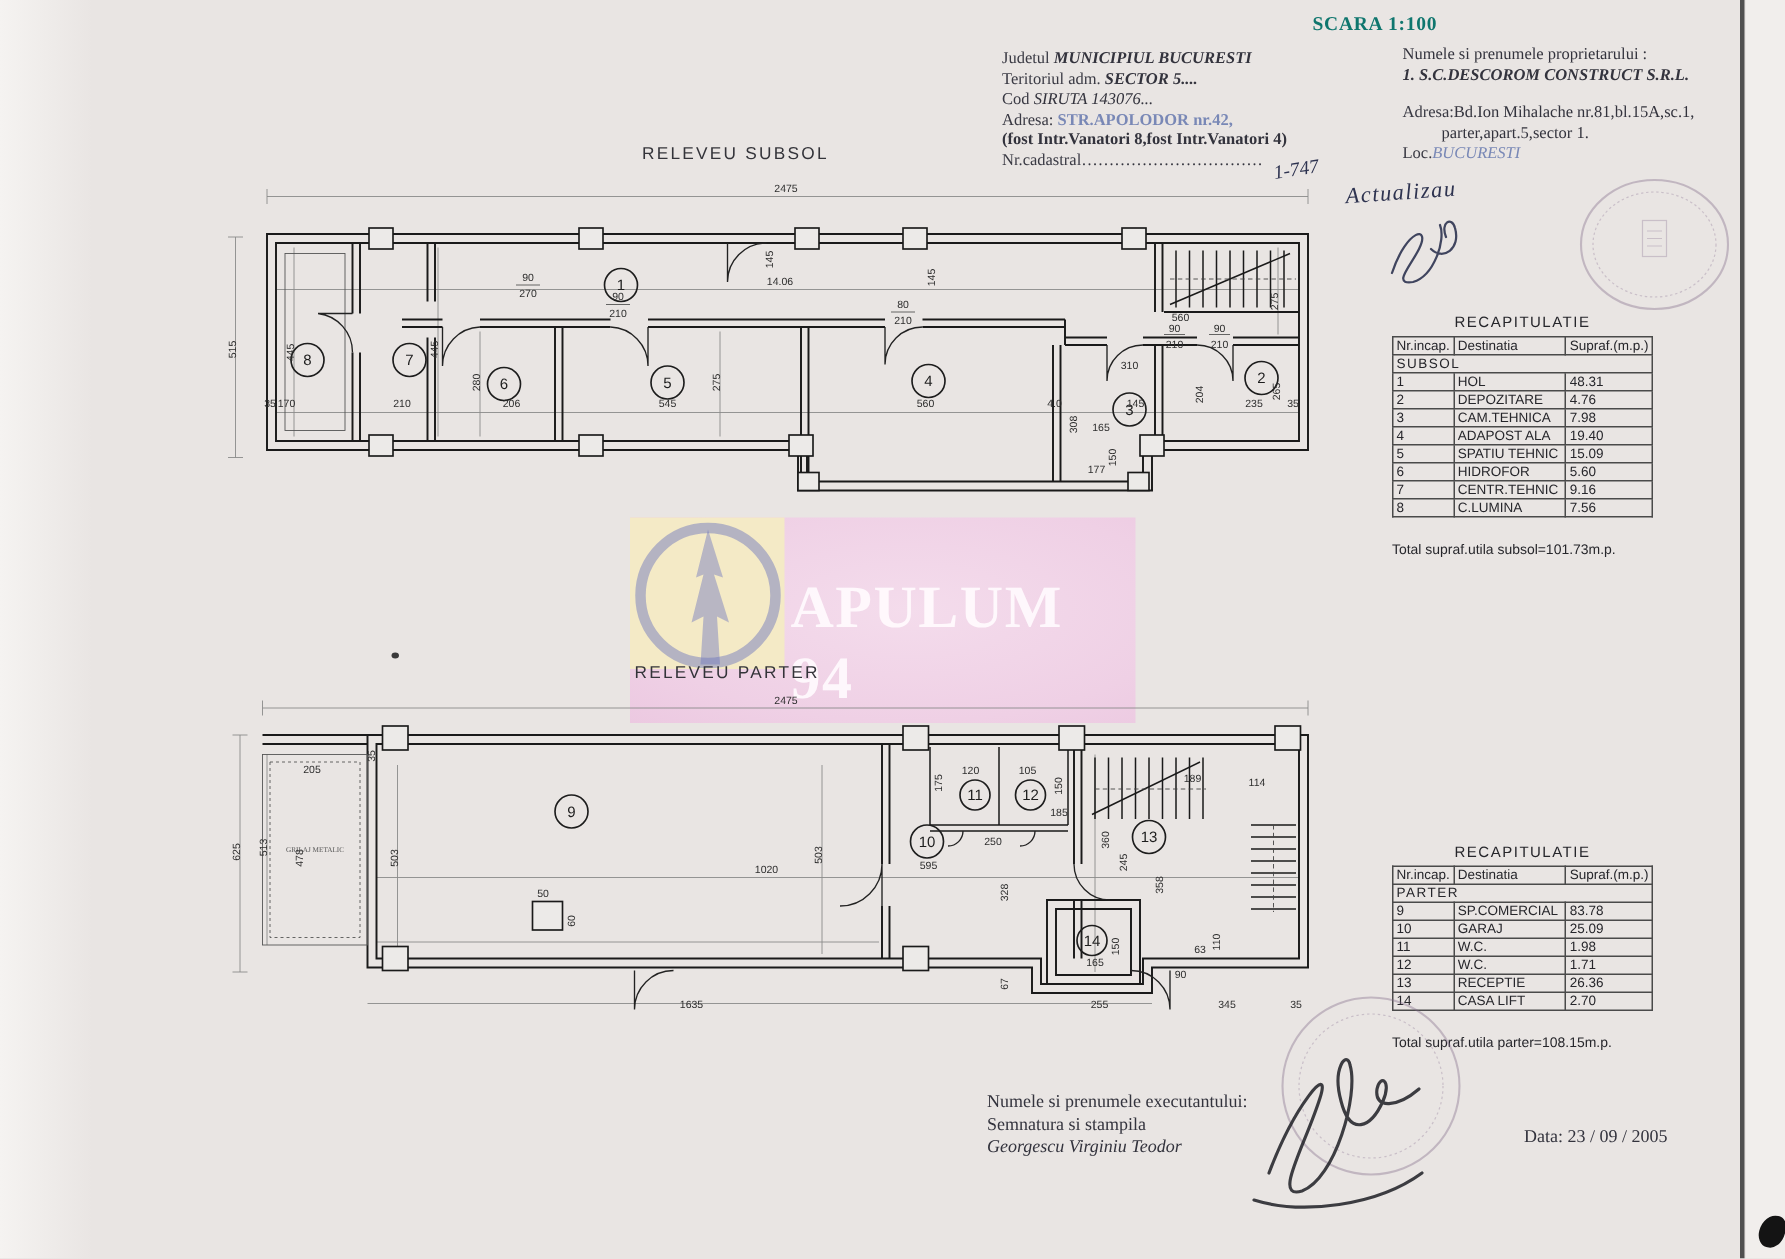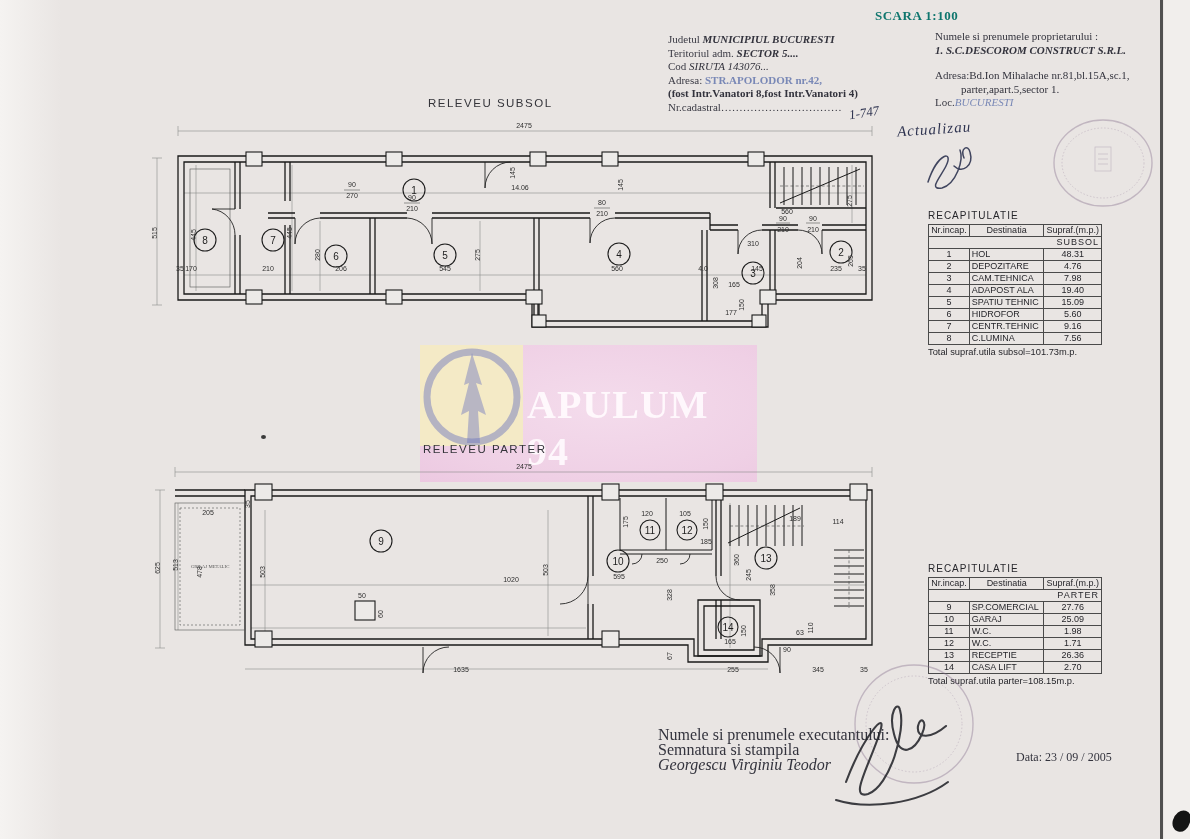--- a/index.html
+++ b/index.html
@@ -46,27 +46,27 @@
   text.dim{font-family:"Liberation Sans",sans-serif;font-size:7px;fill:#2e2e2e;text-anchor:middle}
   text.tiny{font-size:4.8px;fill:#555}
   text.rn{font-family:"Liberation Sans",sans-serif;font-size:10px;fill:#1d1d1d;text-anchor:middle}
   circle.rc{fill:none;stroke:#1d1d1d;stroke-width:1.1}
   .stampline{fill:none;stroke:rgba(128,104,138,.38);stroke-width:1.4}
   .stampline2{fill:none;stroke:rgba(128,104,138,.3);stroke-width:.8}
   .sig{fill:none;stroke:#23242a;stroke-width:2.1;stroke-linecap:round;opacity:.88}
   .sig2{fill:none;stroke:#2e3350;stroke-width:1.5;stroke-linecap:round;opacity:.9}
   
   .rtable{width:174px;font-family:"Liberation Sans",sans-serif;color:#26262b}
-  .rtitle{font-size:10px;letter-spacing:1px;margin-bottom:3px}
+  .rtitle{text-align:center;font-size:10px;letter-spacing:1px;margin-bottom:3px}
   .rtable table{border-collapse:collapse;width:100%;font-size:9px}
   .rtable td{border:1px solid #4a4a4a;padding:0 2px;height:11px;line-height:11px;white-space:nowrap}
-  .rtable td.c{text-align:center}
-  .rtable tr.sec td{text-align:right;letter-spacing:1px}
-  .rtotal{font-size:9.3px;margin-top:2px;white-space:nowrap}
-  .footer{font-size:16px;line-height:15px;color:#33333d}
+  .rtable td.c{text-align:left}
+  .rtable tr.sec td{text-align:left;letter-spacing:1px}
+  .rtotal{font-size:9.3px;margin-top:16px;white-space:nowrap}
+  .footer{font-size:12px;line-height:15px;color:#33333d}
   .date{font-size:12px;color:#33333d}
 </style>
 </head>
 <body>
 
 <div class="abs left-margin"></div>
 <div class="abs right-margin"></div>
 <div class="abs right-edge-line"></div>
 <div class="abs ink-blob"></div>
 <div class="abs speck" style="left:261px;top:435px"></div>
@@ -399,21 +399,21 @@
           <td class="c">Nr.incap.</td>
           <td class="c">Destinatia</td>
           <td class="c">Supraf.(m.p.)</td>
         </tr>
     <tr class="sec">
           <td colspan="3">PARTER</td>
         </tr>
     <tr>
           <td class="c">9</td>
           <td>SP.COMERCIAL</td>
-          <td class="c">27.76</td>
+          <td class="c">83.78</td>
         </tr>
     <tr>
           <td class="c">10</td>
           <td>GARAJ</td>
           <td class="c">25.09</td>
         </tr>
     <tr>
           <td class="c">11</td>
           <td>W.C.</td>
           <td class="c">1.98</td>

